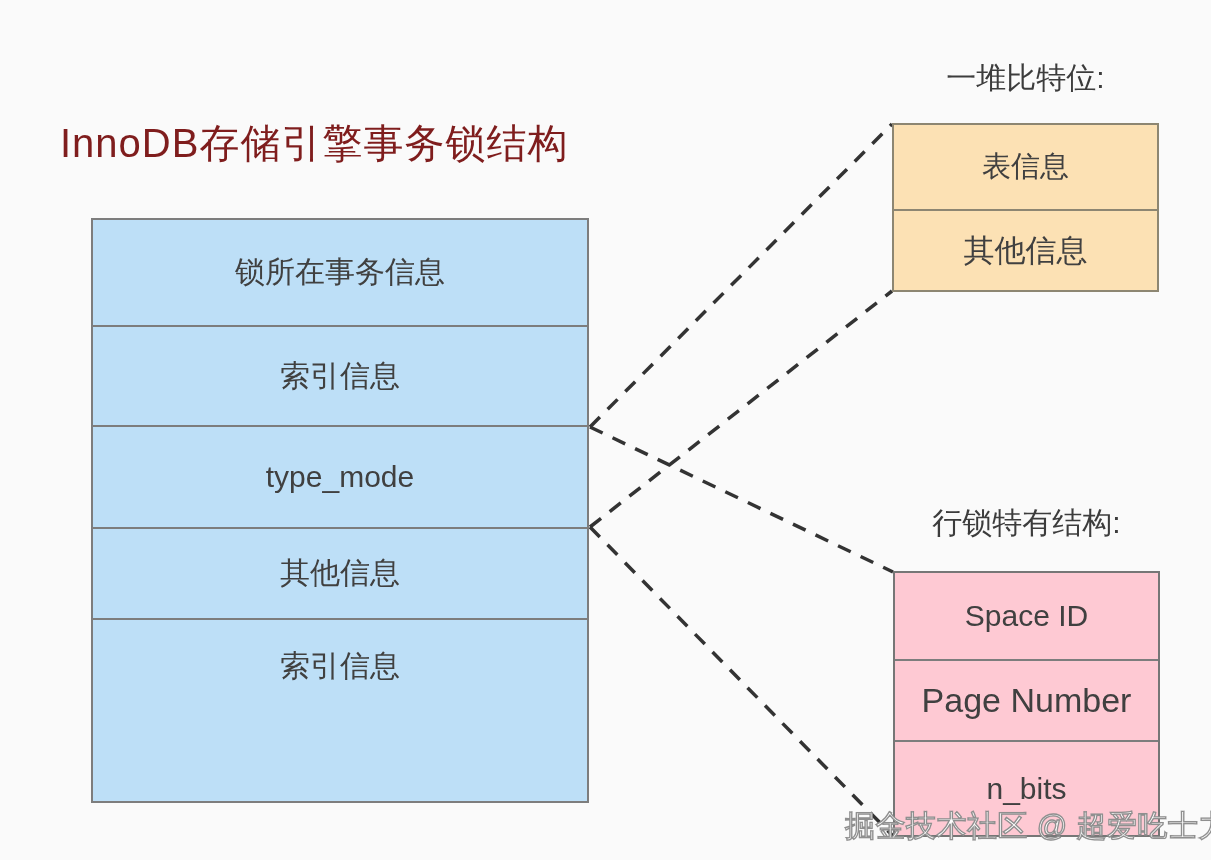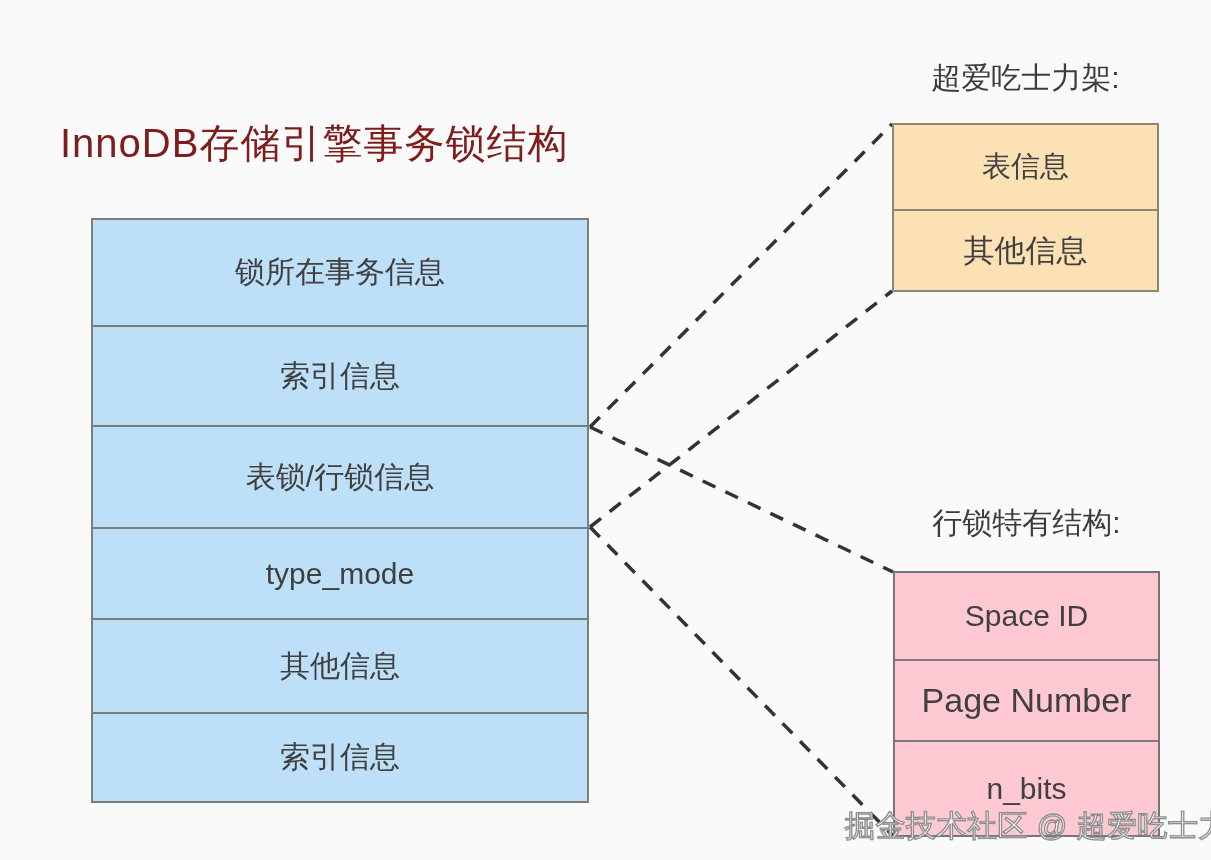--- a/index.html
+++ b/index.html
@@ -85,27 +85,26 @@
     <line x1="590" y1="527" x2="892" y2="291" stroke="#333333" stroke-width="3.5" stroke-dasharray="14 11"></line>
     <line x1="590" y1="427" x2="893" y2="572" stroke="#333333" stroke-width="3.5" stroke-dasharray="14 11"></line>
     <line x1="590" y1="527" x2="893" y2="836" stroke="#333333" stroke-width="3.5" stroke-dasharray="14 11"></line>
   </svg>
 
   <div class="diagram-title">InnoDB存储引擎事务锁结构</div>
 
   <div class="struct-table main-table">
     <div class="cell">锁所在事务信息</div>
     <div class="cell">索引信息</div>
-    <div class="cell">表锁/行锁信息</div>
     <div class="cell">type_mode</div>
     <div class="cell">其他信息</div>
     <div class="cell">索引信息</div>
   </div>
 
-  <div class="section-heading table-lock-heading">超爱吃士力架:</div>
+  <div class="section-heading table-lock-heading">一堆比特位:</div>
 
   <div class="struct-table table-lock-table">
     <div class="cell">表信息</div>
     <div class="cell">其他信息</div>
   </div>
 
   <div class="section-heading row-lock-heading">行锁特有结构:</div>
 
   <div class="struct-table row-lock-table">
     <div class="cell">Space ID</div>

